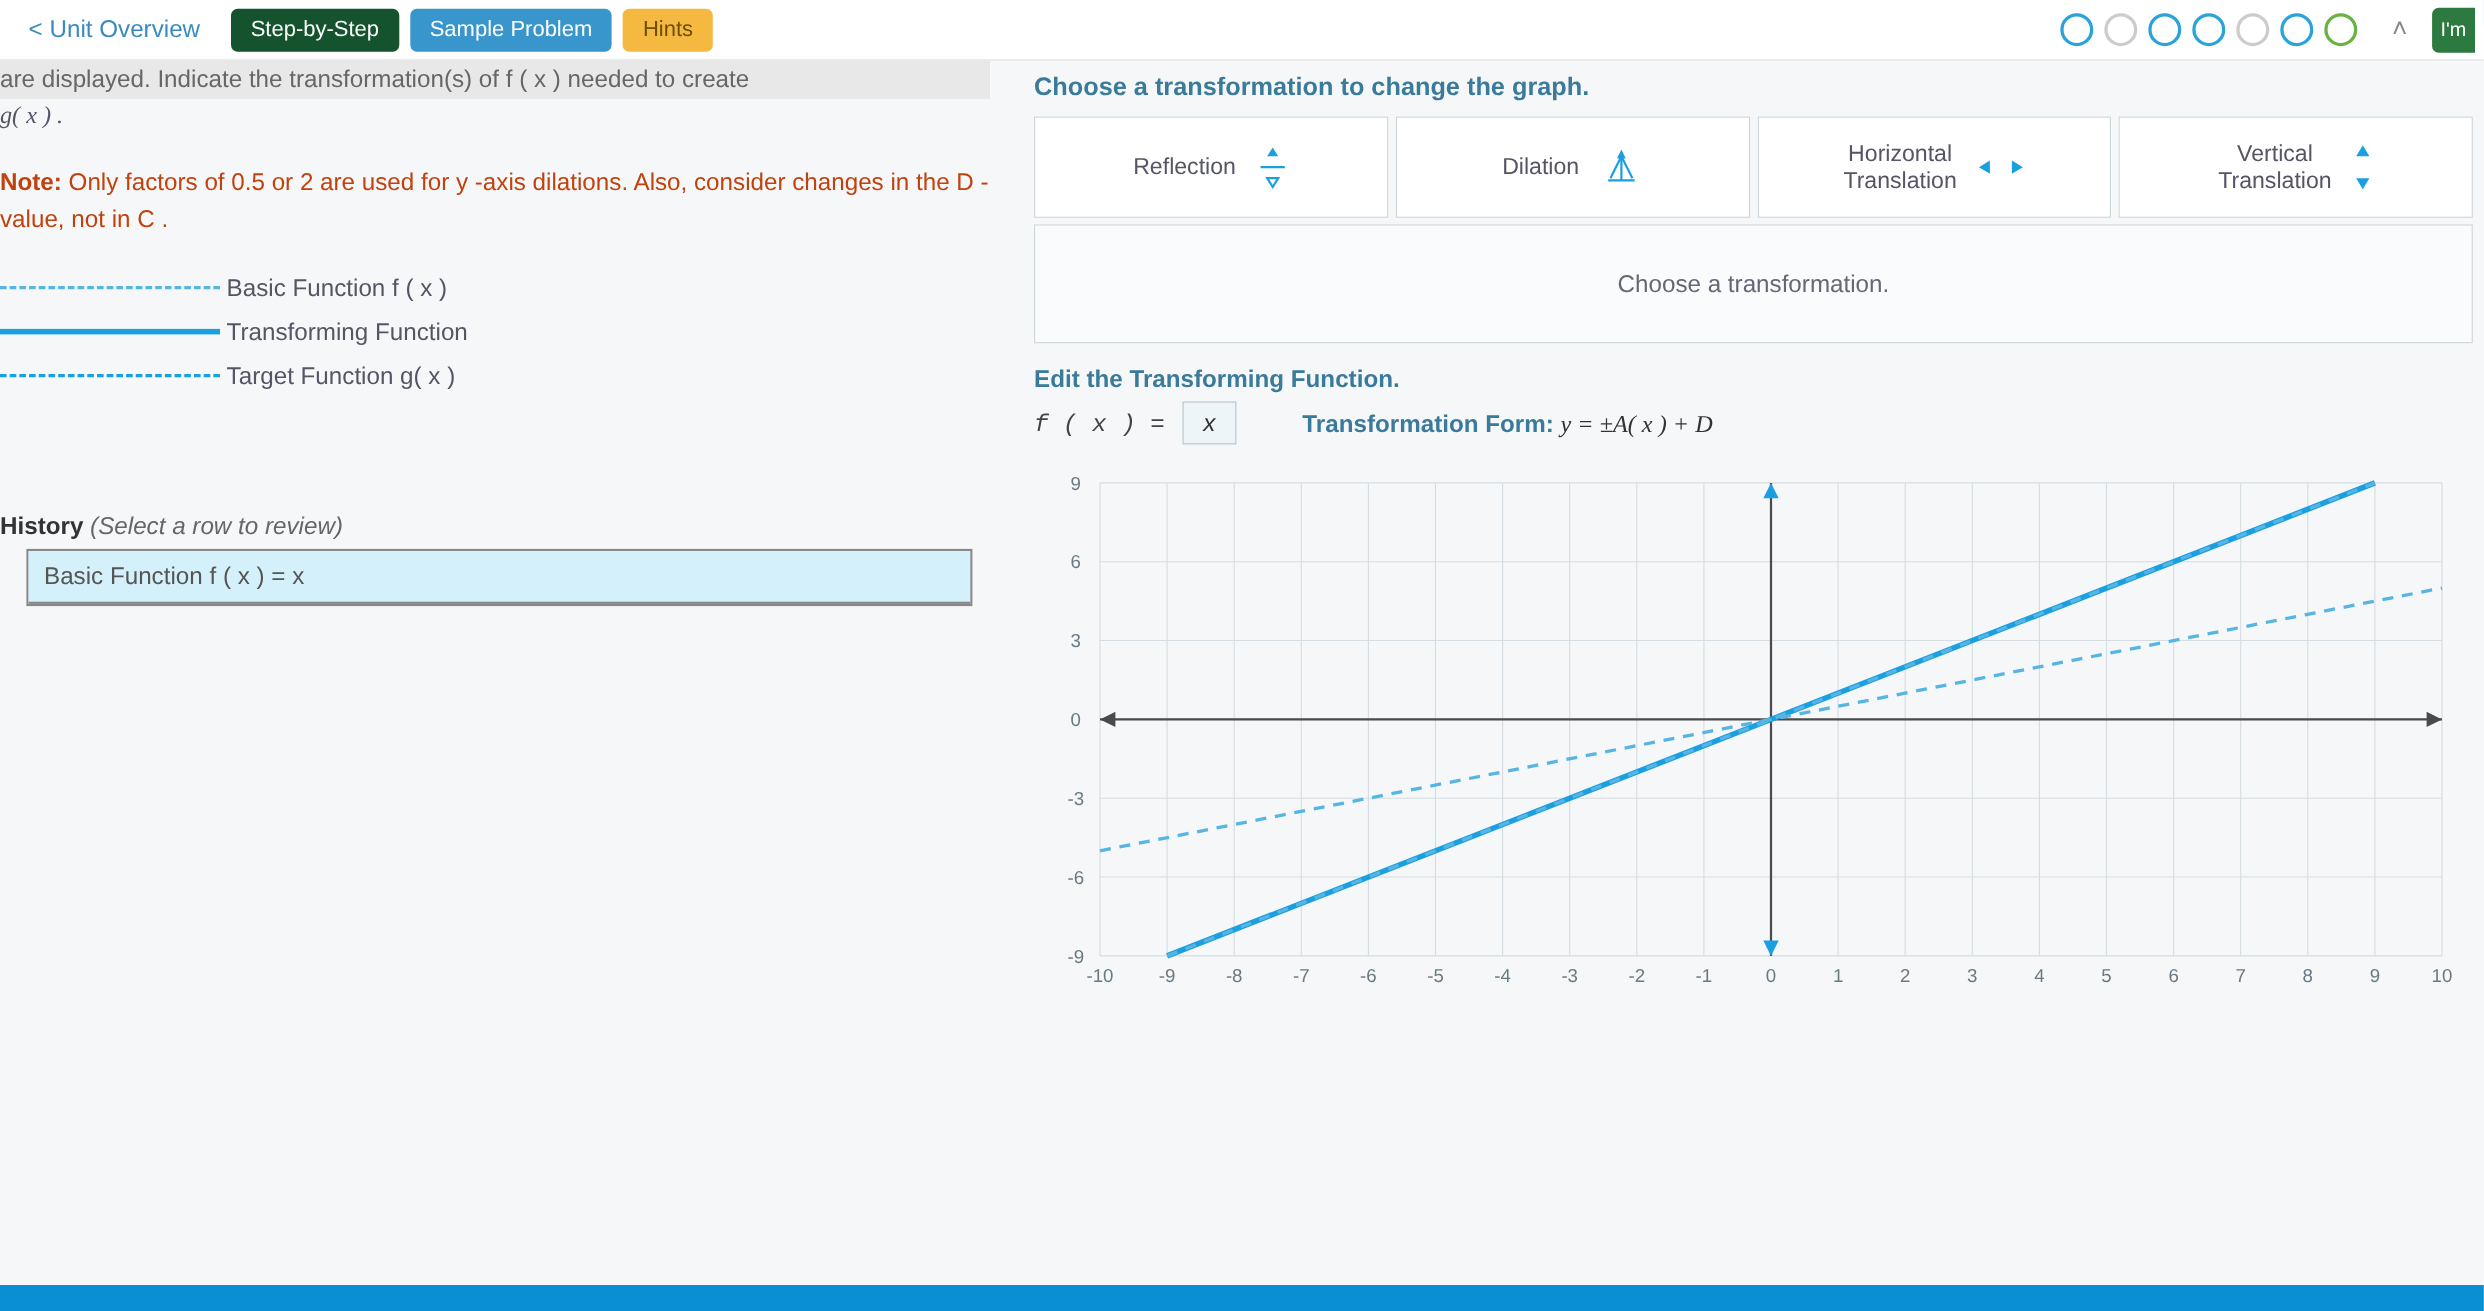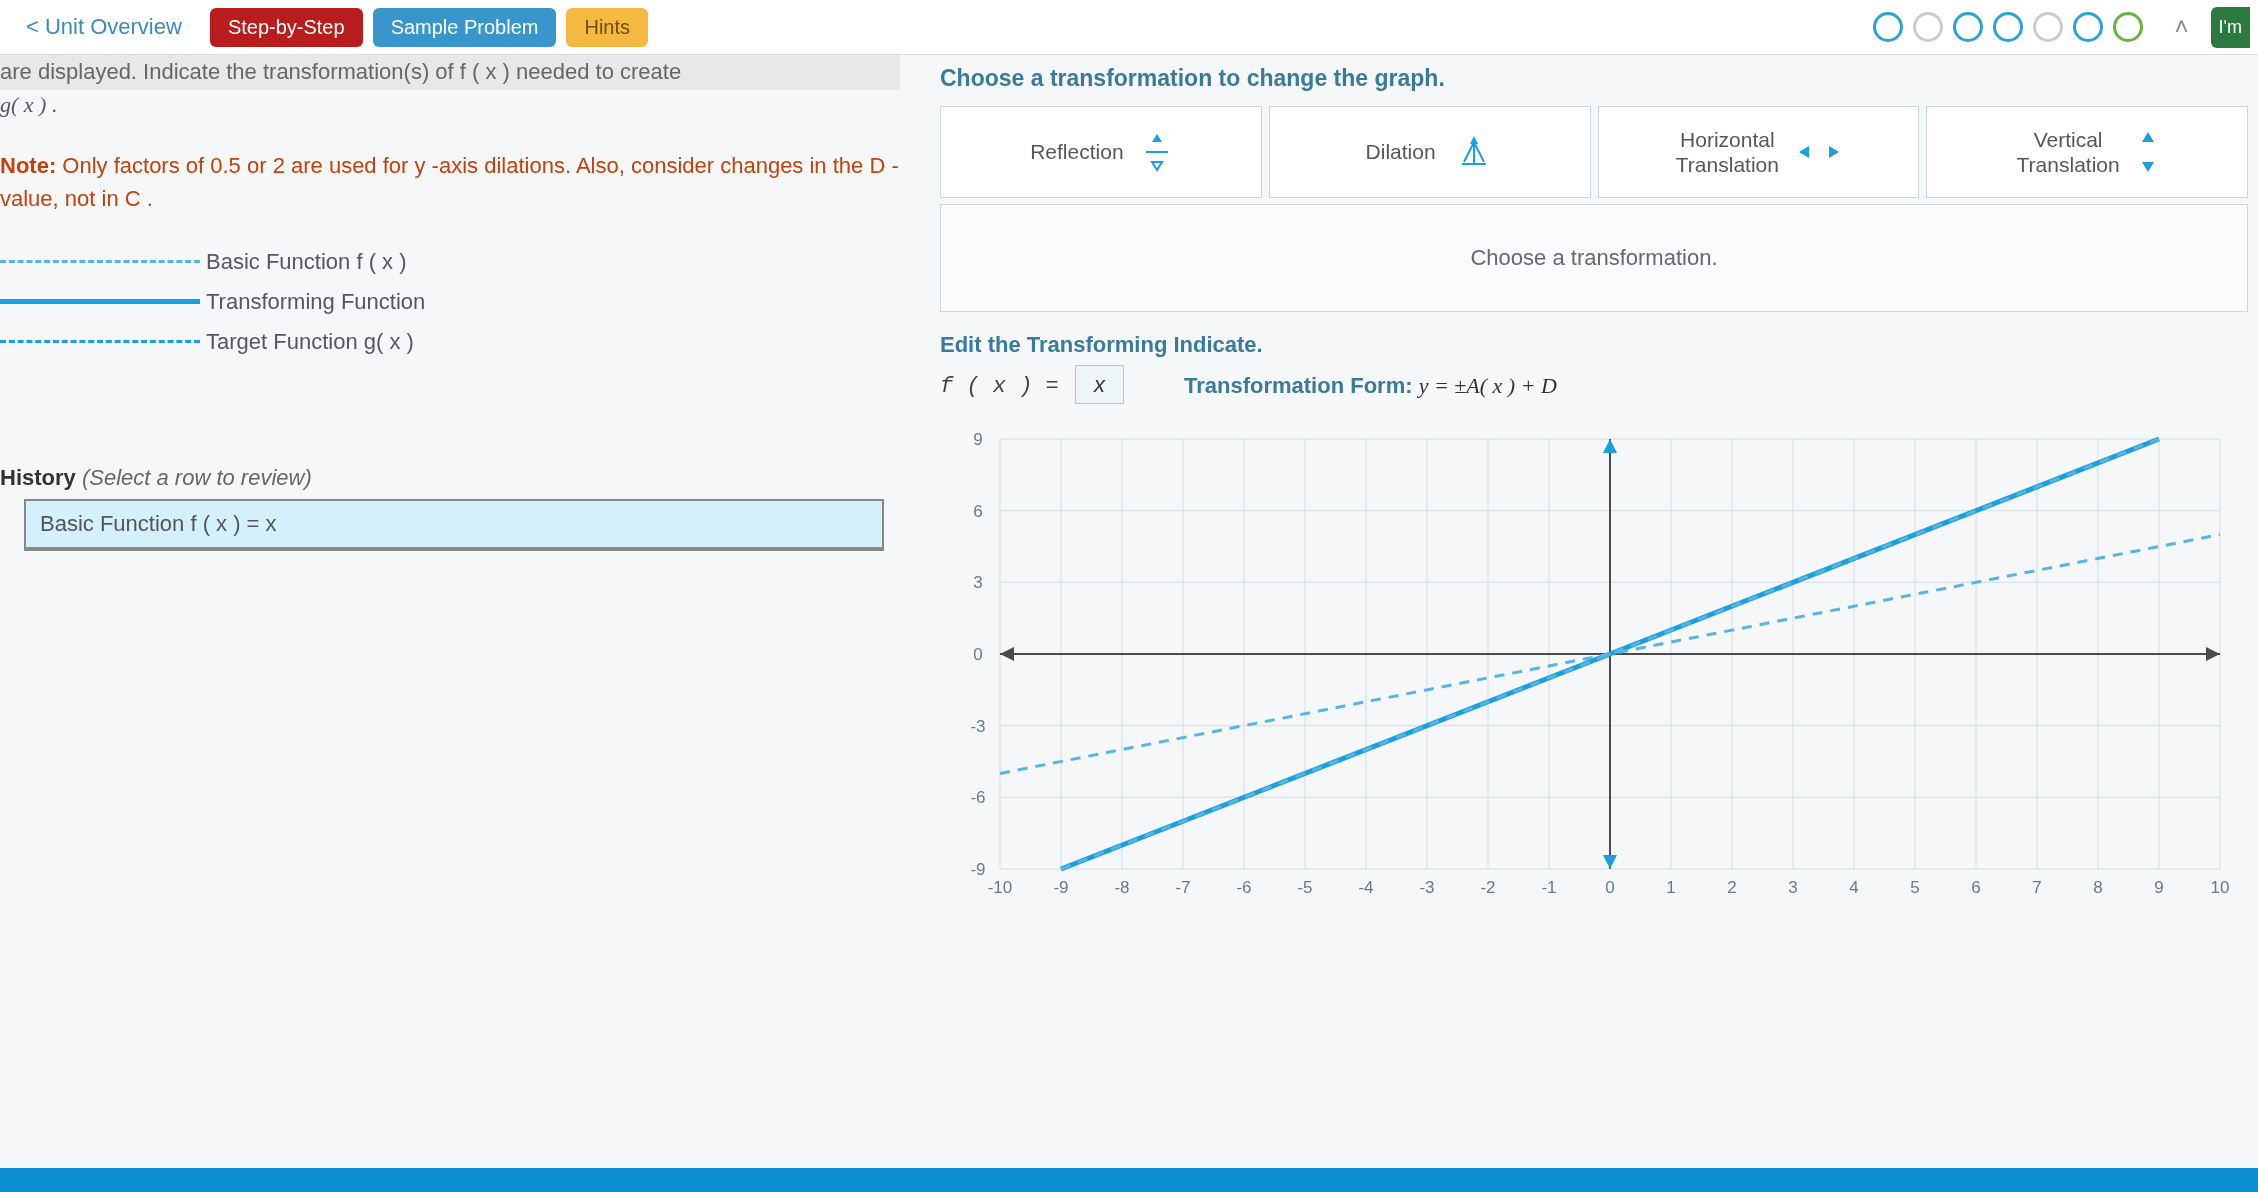--- a/index.html
+++ b/index.html
@@ -30,21 +30,21 @@
 }
 .nav-btn {
   padding: 8px 18px;
   border-radius: 6px;
   font-size: 20px;
   color: #fff;
   cursor: pointer;
   border: none;
 }
 .nav-overview { background: transparent; color: #3a8bbd; font-size: 22px; }
-.nav-sbs { background: #b91c1c; }
+.nav-sbs { background: #14532d; }
 .nav-sample { background: #3996cd; }
 .nav-hints { background: #f5b942; color: #6b4e00; }
 .top-spacer { flex: 1; }
 .circles { display: flex; gap: 10px; align-items: center; padding-right: 10px; }
 .circle { width: 30px; height: 30px; border: 3px solid #ccc; border-radius: 50%; }
 .circle.blue { border-color: #2ba3d8; }
 .circle.green { border-color: #6bb340; }
 .caret-up { color: #888; font-size: 24px; padding: 0 12px; }
 .im-btn { background: #2c7a3f; color: #fff; border-radius: 6px 0 0 6px; padding: 10px 8px; font-size: 18px; }
 
@@ -221,21 +221,21 @@
             <svg width="20" height="44" viewBox="0 0 20 44">
                 <polygon points="10,2 4,12 16,12" fill="#1a9fe0"></polygon>
                 <polygon points="10,42 4,32 16,32" fill="#1a9fe0"></polygon>
               </svg>
           </span>
         </div>
       </div>
 
       <div class="choose-strip">Choose a transformation.</div>
 
-      <div class="edit-head">Edit the Transforming Indicate.</div>
+      <div class="edit-head">Edit the Transforming Function.</div>
       <div class="fn-row">
         <span>
           <span class="fx">f ( x ) =</span>
           <span class="fn-input">x</span>
         </span>
         <span class="tform">
           <span>Transformation Form: </span><span class="math">y = ±A( x ) + D</span>
         </span>
       </div>
 

